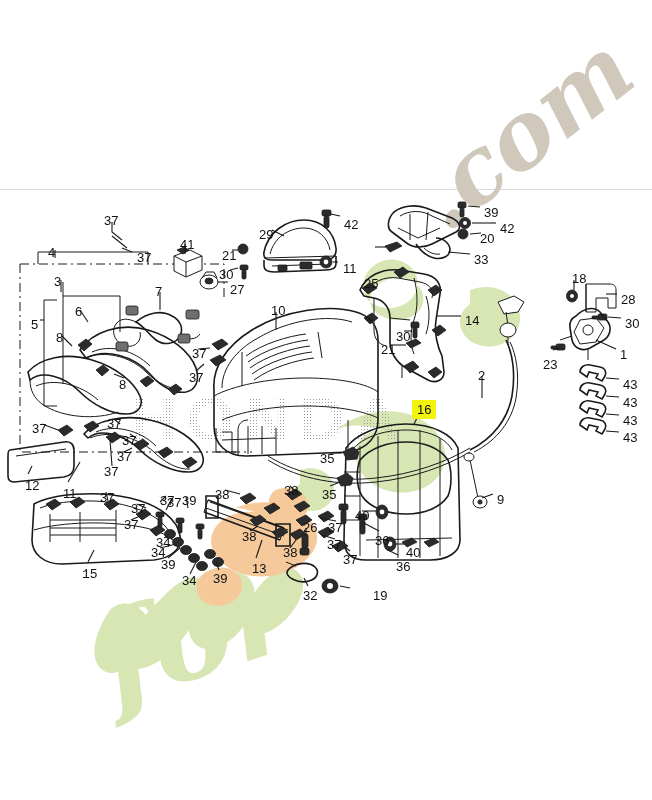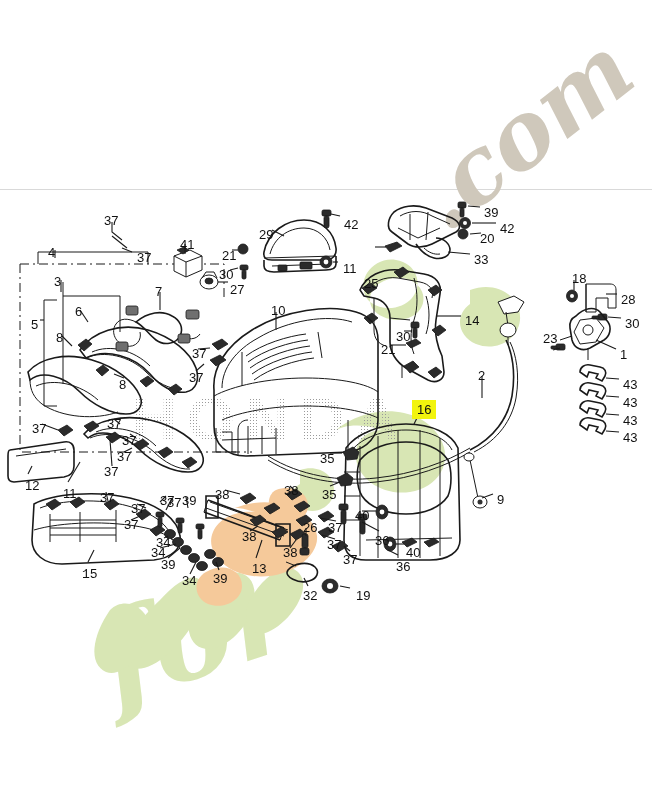--- a/index.html
+++ b/index.html
@@ -554,21 +554,21 @@
       <div class="num" style="left: 480px; top: 232px;">20</div>
       <div class="num" style="left: 474px; top: 253px;">33</div>
       <div class="num" style="left: 465px; top: 314px;">14</div>
       <div class="num" style="left: 396px; top: 330px;">30</div>
       <div class="num" style="left: 381px; top: 343px;">21</div>
       <div class="num" style="left: 478px; top: 369px;">2</div>
       <div class="num" style="left: 572px; top: 272px;">18</div>
       <div class="num" style="left: 621px; top: 293px;">28</div>
       <div class="num" style="left: 625px; top: 317px;">30</div>
       <div class="num" style="left: 620px; top: 348px;">1</div>
-      <div class="num" style="left: 543px; top: 332px;">23</div>
+      <div class="num" style="left: 543px; top: 358px;">23</div>
       <div class="num" style="left: 623px; top: 378px;">43</div>
       <div class="num" style="left: 623px; top: 396px;">43</div>
       <div class="num" style="left: 623px; top: 414px;">43</div>
       <div class="num" style="left: 623px; top: 431px;">43</div>
       <div class="num" style="left: 271px; top: 304px;">10</div>
       <div class="num" style="left: 192px; top: 347px;">37</div>
       <div class="num" style="left: 189px; top: 371px;">37</div>
       <div class="num hlnum" style="left: 412px; top: 400px;">16</div>
       <div class="num" style="left: 320px; top: 452px;">35</div>
       <div class="num" style="left: 322px; top: 488px;">35</div>
@@ -592,21 +592,21 @@
       <div class="num" style="left: 213px; top: 572px;">39</div>
       <div class="num" style="left: 182px; top: 494px;">39</div>
       <div class="num" style="left: 167px; top: 496px;">37</div>
       <div class="num" style="left: 215px; top: 488px;">38</div>
       <div class="num" style="left: 284px; top: 484px;">38</div>
       <div class="num" style="left: 242px; top: 530px;">38</div>
       <div class="num" style="left: 283px; top: 546px;">38</div>
       <div class="num" style="left: 252px; top: 562px;">13</div>
       <div class="num" style="left: 303px; top: 521px;">26</div>
       <div class="num" style="left: 303px; top: 589px;">32</div>
-      <div class="num" style="left: 356px; top: 589px; text-align: center;">19</div>
+      <div class="num" style="left: 373px; top: 589px; text-align: center;">19</div>
       <div class="num" style="left: 328px; top: 521px;">37</div>
       <div class="num" style="left: 327px; top: 538px;">37</div>
       <div class="num" style="left: 343px; top: 553px;">37</div>
       <div class="num" style="left: 355px; top: 509px;">40</div>
       <div class="num" style="left: 406px; top: 546px;">40</div>
       <div class="num" style="left: 375px; top: 534px;">36</div>
       <div class="num" style="left: 396px; top: 560px;">36</div>
     </div>
 
 </div>

